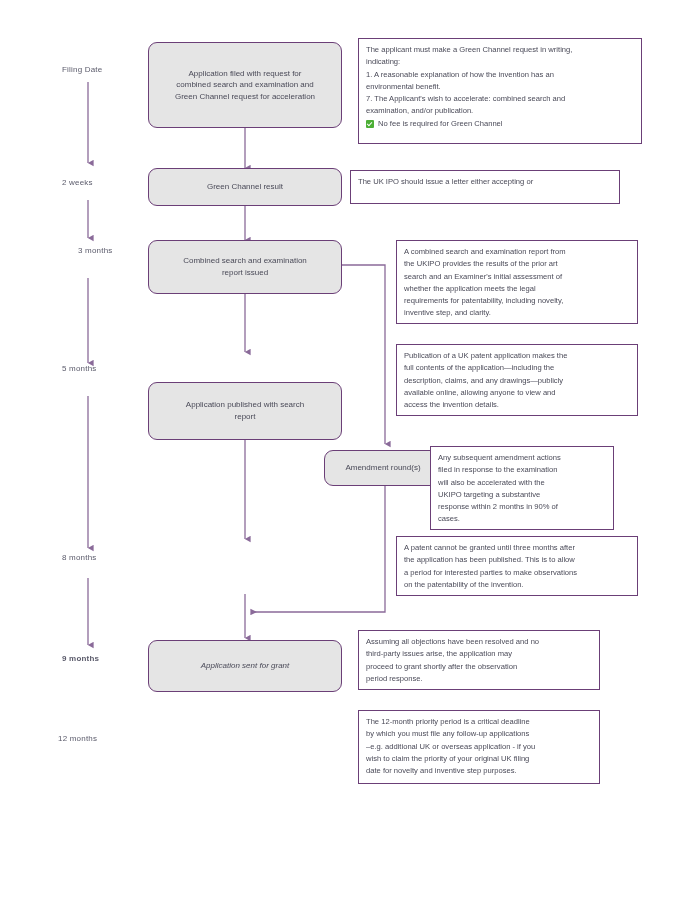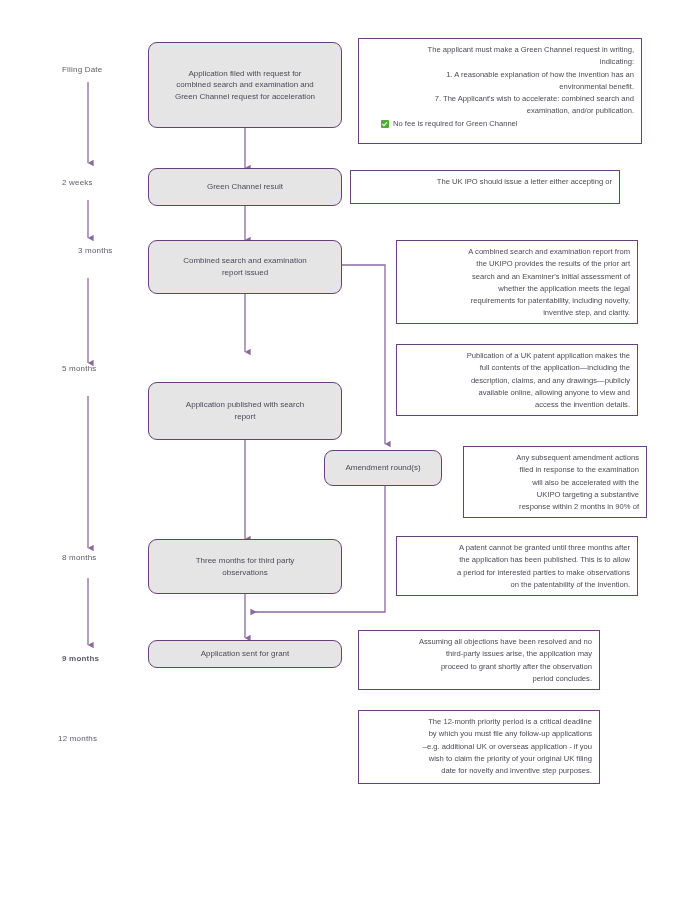--- a/index.html
+++ b/index.html
@@ -59,22 +59,22 @@
   }
 
   .note {
     position: absolute;
     box-sizing: border-box;
     border: 1.3px solid #6b3f77;
     background: #ffffff;
     color: #4a4a58;
     font-size: 7.6px;
     line-height: 1.62;
-    text-align: right;
-    padding: 5px 7px 4px 22px;
+    text-align: left;
+    padding: 5px 7px 4px 7px;
     overflow: hidden;
   }
   .note-line {
     display: block;
     white-space: nowrap;
   }
   .check-line {
     display: flex;
     align-items: center;
     gap: 4px;
@@ -172,28 +172,22 @@
     <span class="node-text">
       <span>Application published with search</span><br>
       <span>report</span>
     </span>
   </div>
 
   <div class="node" style="left:324px; top:450px; width:118px; height:36px;">
     <span class="node-text">Amendment round(s)</span>
   </div>
 
-  <div class="node" style="left:148px; top:539px; width:194px; height:55px;">
-    <span class="node-text">
-      <span>Three months for third party</span><br>
-      <span>observations</span>
-    </span>
-  </div>
-
-  <div class="node" style="left:148px; top:640px; width:194px; height:28px;">
+
+  <div class="node" style="left:148px; top:640px; width:194px; height:52px;font-style:italic;">
     <span class="node-text">Application sent for grant</span>
   </div>
 
 
   <div class="note" style="left:358px; top:38px; width:284px; height:106px;">
     <span class="note-line">The applicant must make a Green Channel request in writing,</span>
     <span class="note-line">indicating:</span>
     <span class="note-line">1. A reasonable explanation of how the invention has  an</span>
     <span class="note-line">environmental benefit.</span>
     <span class="note-line">7. The Applicant's wish to accelerate: combined search and</span>
@@ -218,41 +212,41 @@
   </div>
 
   <div class="note" style="left:396px; top:344px; width:242px; height:72px;">
     <span class="note-line">Publication of a UK patent application makes the</span>
     <span class="note-line">full contents of the application—including the</span>
     <span class="note-line">description, claims, and any drawings—publicly</span>
     <span class="note-line">available online, allowing anyone to view and</span>
     <span class="note-line">access the invention details.</span>
   </div>
 
-  <div class="note" style="left:463px; top:446px; width:184px; height:72px;">
+  <div class="note" style="left:430px; top:446px; width:184px; height:84px;">
     <span class="note-line">Any subsequent amendment actions</span>
     <span class="note-line">filed in response to the examination</span>
     <span class="note-line">will also be accelerated with the</span>
     <span class="note-line">UKIPO targeting a substantive</span>
     <span class="note-line">response within 2 months in 90% of</span>
     <span class="note-line">cases.</span>
   </div>
 
   <div class="note" style="left:396px; top:536px; width:242px; height:60px;">
     <span class="note-line">A patent cannot be granted until three months after</span>
     <span class="note-line">the application has been published. This is to allow</span>
     <span class="note-line">a period for interested parties to make observations</span>
     <span class="note-line">on the patentability of the invention.</span>
   </div>
 
   <div class="note" style="left:358px; top:630px; width:242px; height:60px;">
     <span class="note-line">Assuming all objections have been resolved and no</span>
     <span class="note-line">third-party issues arise, the application may</span>
     <span class="note-line">proceed to grant shortly after the observation</span>
-    <span class="note-line">period concludes.</span>
+    <span class="note-line">period response.</span>
   </div>
 
   <div class="note" style="left:358px; top:710px; width:242px; height:74px;">
     <span class="note-line">The 12-month priority period is a critical deadline</span>
     <span class="note-line">by which you must file any follow-up applications</span>
     <span class="note-line">–e.g. additional UK or overseas application - if you</span>
     <span class="note-line">wish to claim the priority of your original UK filing</span>
     <span class="note-line">date for novelty and inventive step purposes.</span>
   </div>
 

